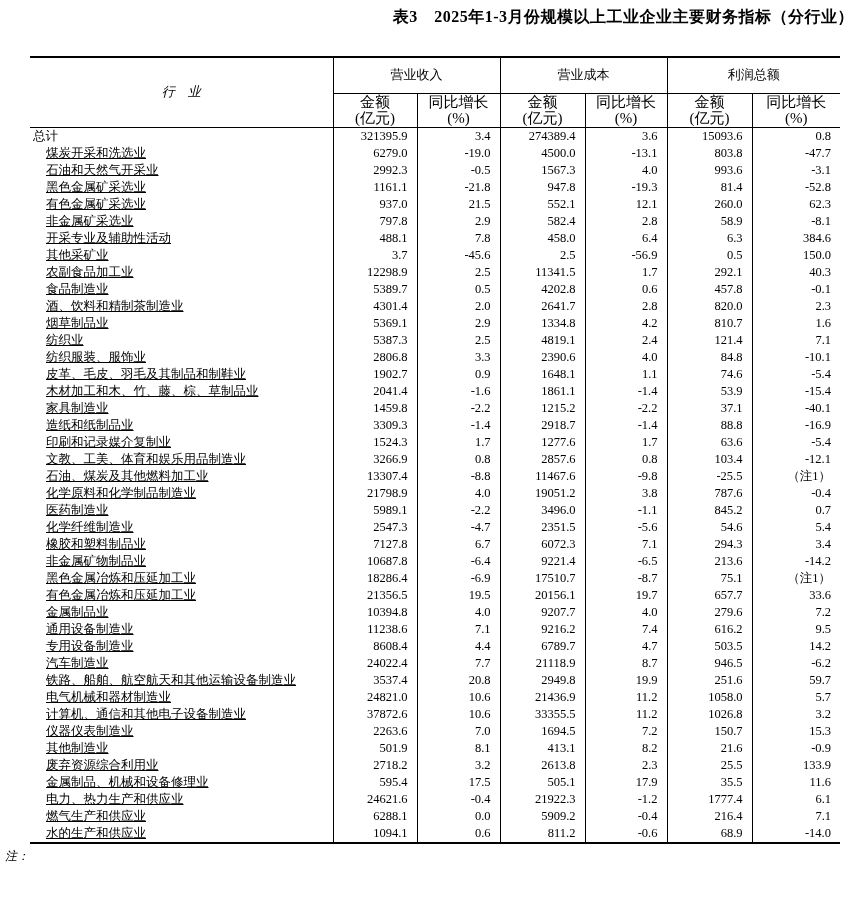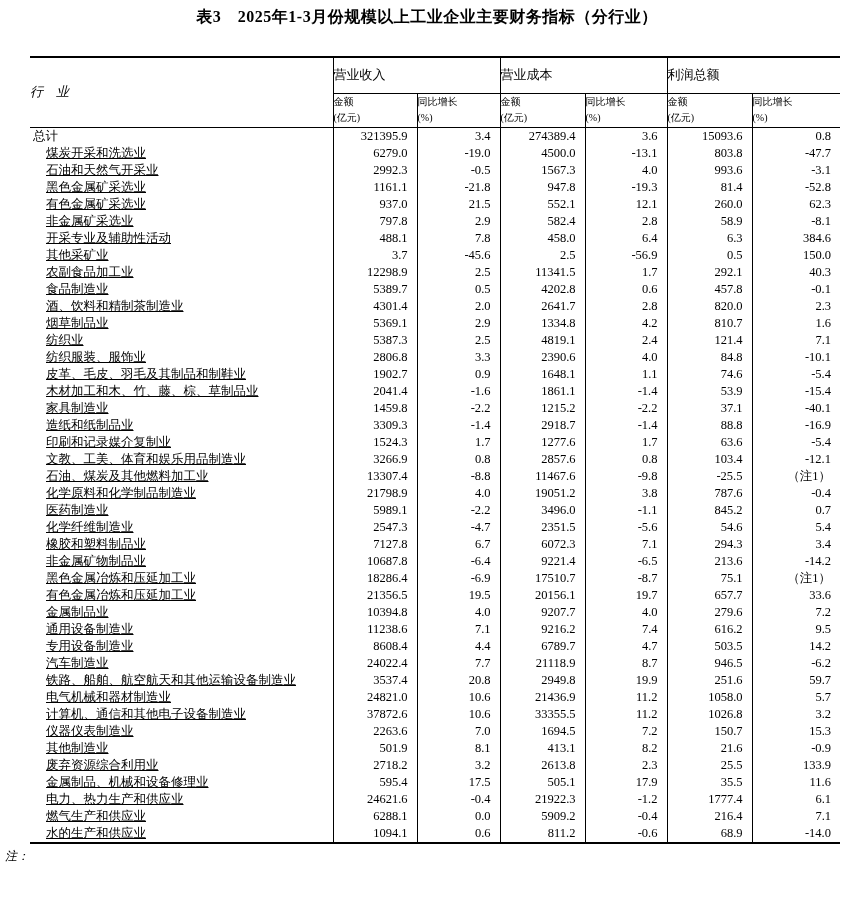--- a/index.html
+++ b/index.html
@@ -5,21 +5,21 @@
   * { box-sizing: border-box; margin: 0; padding: 0; }
   html, body {
     width: 854px; height: 903px;
     background: #ffffff; color: #000000;
     font-family: "Liberation Serif", "DejaVu Serif", serif;
     overflow: hidden;
   }
   .page { width: 854px; height: 903px; position: relative; }
   .page-title {
     padding-top: 7px;
-    text-align: center;
+    text-align: right;
     font-size: 16px;
     font-weight: bold;
     letter-spacing: 0.5px;
   }
   table.fin-table {
     border-collapse: collapse;
     table-layout: fixed;
     width: 810px;
     margin: 28px 0 0 30px;
     border-top: 2px solid #000;
@@ -28,29 +28,29 @@
   col.c-industry { width: 303px; }
   col.c1 { width: 84px; }
   col.c2 { width: 83px; }
   col.c3 { width: 85px; }
   col.c4 { width: 82px; }
   col.c5 { width: 85px; }
   col.c6 { width: 88px; }
   thead th {
     font-weight: normal;
     font-size: 13px;
-    text-align: left;
+    text-align: center;
     vertical-align: middle;
     border-left: 1px solid #000;
   }
   thead th.industry-header { border-left: none; }
   thead tr.group-row th { height: 36px; border-bottom: 1px solid #000; }
   thead th.industry-header { border-bottom: 1px solid #000; font-style: italic; }
   thead tr.sub-row th { height: 34px; border-bottom: 1px solid #000; }
-  thead .sub-line { line-height: 16px; font-size: 10px; }
+  thead .sub-line { line-height: 16px; font-size: 15px; }
   tbody td {
     height: 17px;
     line-height: 17px;
     font-size: 12.5px;
     border-left: 1px solid #000;
     white-space: nowrap;
     overflow: hidden;
   }
   tbody td.industry {
     border-left: none;

